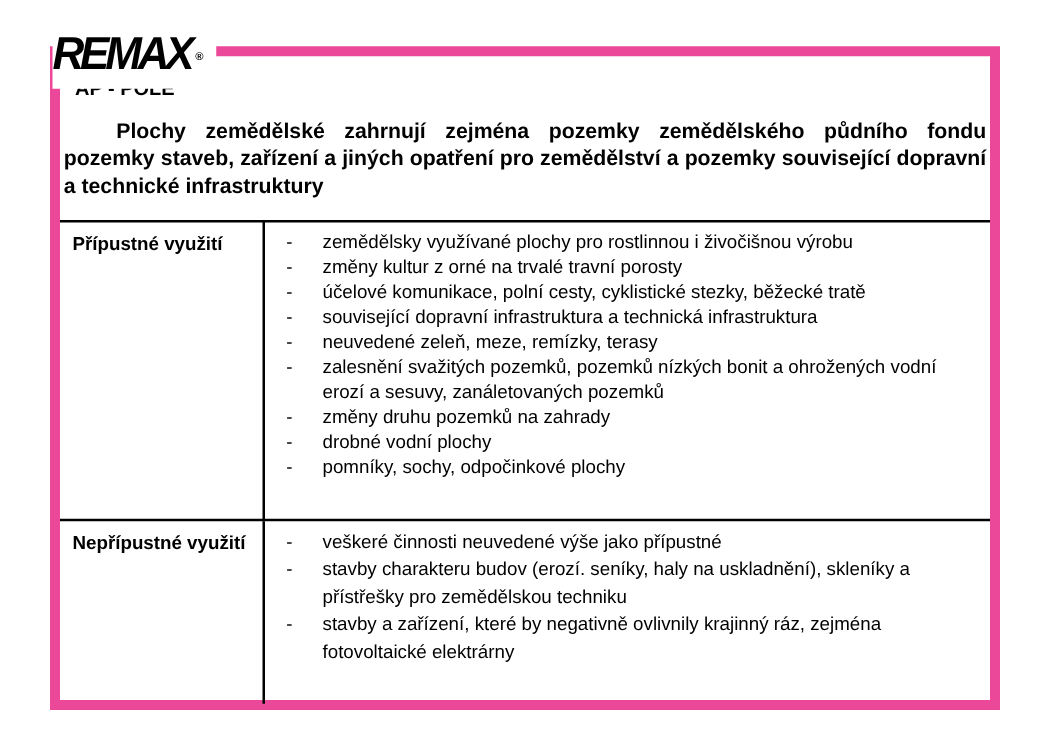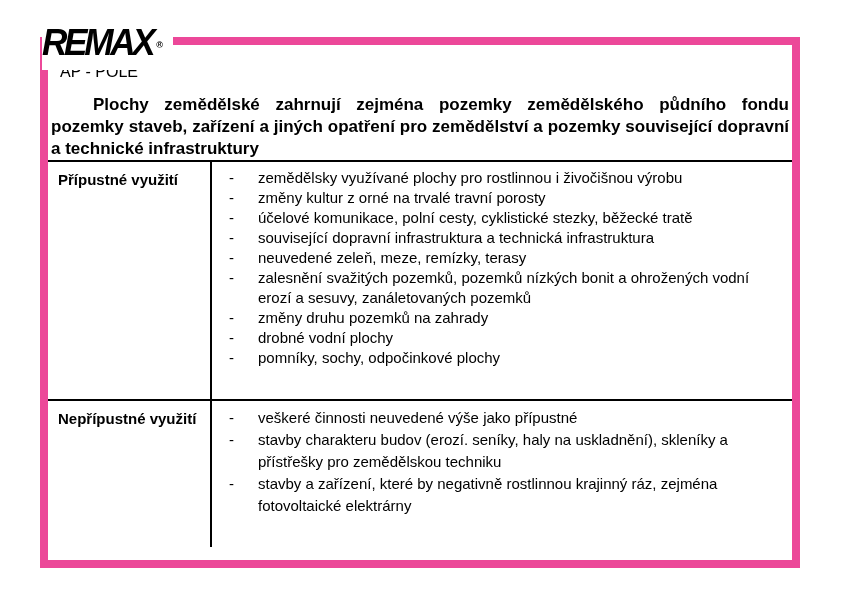--- a/index.html
+++ b/index.html
@@ -41,37 +41,38 @@
   .logo .reg {
     font-size: 9px;
     font-style: normal;
     font-weight: bold;
     vertical-align: top;
     position: relative; top: 2px; left: -2px;
   }
 
   .doc-title {
     font-size: 16px;
-    font-weight: normal;
+    font-weight: bold;
     margin: 18px 0 0 12px;
   }
 
   .intro {
     font-weight: bold;
     font-size: 17px;
     line-height: 22px;
     text-align: justify;
     text-indent: 42px;
     margin: 13px 3px 0 3px;
   }
 
   table.zoning {
     width: 100%;
     height: 387px;
     border-collapse: collapse;
+    margin-top: 16px;
     table-layout: fixed;
   }
   table.zoning td {
     border: 2px solid #000000;
     vertical-align: top;
     font-size: 15px;
   }
   table.zoning td:first-child { border-left: none; }
   table.zoning td:last-child { border-right: none; }
   table.zoning tr:last-child td { border-bottom: none; }
@@ -133,21 +134,21 @@
           <div class="li"><span class="dash">-</span><span>drobné vodní plochy</span></div>
           <div class="li"><span class="dash">-</span><span>pomníky, sochy, odpočinkové plochy</span></div>
         </td>
       </tr>
 
       <tr class="row-forbidden">
         <td class="label-cell">Nepřípustné využití</td>
         <td class="content-cell">
           <div class="li"><span class="dash">-</span><span>veškeré činnosti neuvedené výše jako přípustné</span></div>
           <div class="li"><span class="dash">-</span><span>stavby charakteru budov (erozí. seníky, haly na uskladnění), skleníky a přístřešky pro zemědělskou techniku</span></div>
-          <div class="li"><span class="dash">-</span><span>stavby a zařízení, které by negativně rostlinnou krajinný ráz, zejména fotovoltaické elektrárny</span></div>
+          <div class="li"><span class="dash">-</span><span>stavby a zařízení, které by negativně ovlivnily krajinný ráz, zejména fotovoltaické elektrárny</span></div>
         </td>
       </tr>
 
     </tbody>
       </table>
 
   </div>
 </div>
 
 </body></html>

